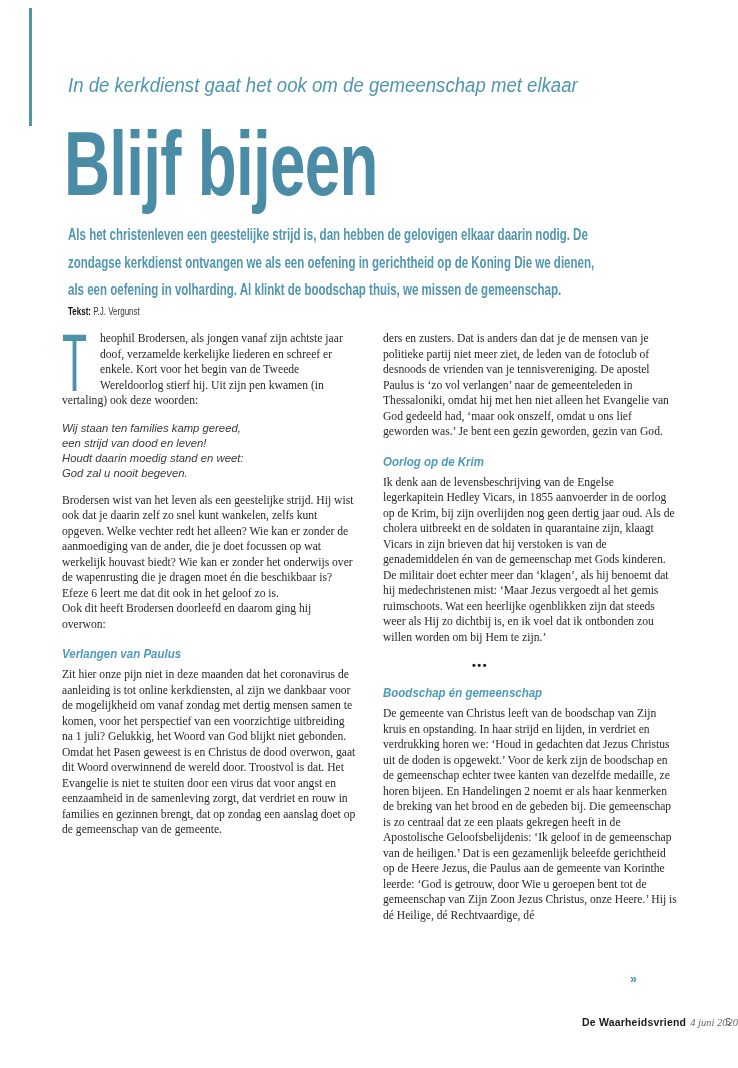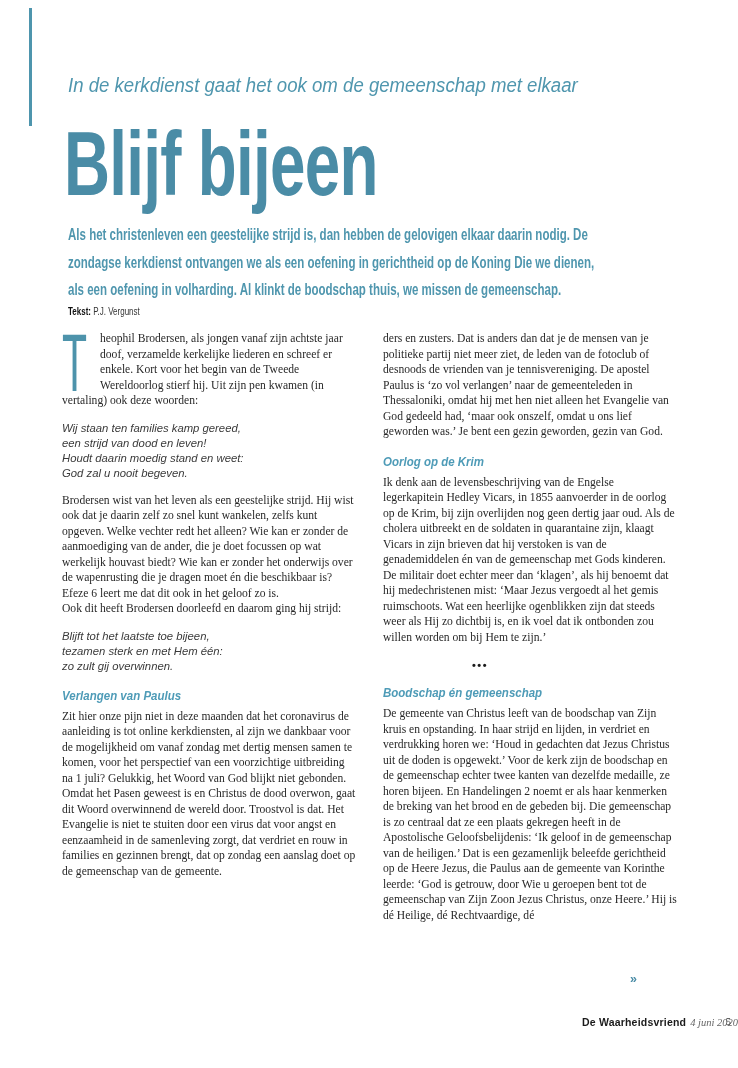--- a/index.html
+++ b/index.html
@@ -110,24 +110,21 @@
       <p>
         <span class="dropcap-box">
             <span>T</span>
           </span><span>heophil Brodersen, als jongen vanaf zijn achtste jaar doof, verzamelde kerkelijke liederen en schreef er enkele. Kort voor het begin van de Tweede Wereldoorlog stierf hij. Uit zijn pen kwamen (in vertaling) ook deze woorden:</span>
       </p>
       <p class="poem">Wij staan ten families kamp gereed,
 een strijd van dood en leven!
 Houdt daarin moedig stand en weet:
 God zal u nooit begeven.</p>
       <p>Brodersen wist van het leven als een geestelijke strijd. Hij wist ook dat je daarin zelf zo snel kunt wankelen, zelfs kunt opgeven. Welke vechter redt het alleen? Wie kan er zonder de aanmoediging van de ander, die je doet focussen op wat werkelijk houvast biedt? Wie kan er zonder het onderwijs over de wapenrusting die je dragen moet én die beschikbaar is? Efeze 6 leert me dat dit ook in het geloof zo is.</p>
-      <p>Ook dit heeft Brodersen doorleefd en daarom ging hij strijd:</p>
-      <p class="poem">Blijft tot het laatste toe bijeen,
-tezamen sterk en met Hem één:
-zo zult gij overwinnen.</p>
+      <p>Ook dit heeft Brodersen doorleefd en daarom ging hij overwon:</p>
       <div class="subhead">Verlangen van Paulus</div>
       <p>Zit hier onze pijn niet in deze maanden dat het coronavirus de aanleiding is tot online kerkdiensten, al zijn we dankbaar voor de mogelijkheid om vanaf zondag met dertig mensen samen te komen, voor het perspectief van een voorzichtige uitbreiding na 1 juli? Gelukkig, het Woord van God blijkt niet gebonden. Omdat het Pasen geweest is en Christus de dood overwon, gaat dit Woord overwinnend de wereld door. Troostvol is dat. Het Evangelie is niet te stuiten door een virus dat voor angst en eenzaamheid in de samenleving zorgt, dat verdriet en rouw in families en gezinnen brengt, dat op zondag een aanslag doet op de gemeenschap van de gemeente.</p>
     </div>
 
     <div class="col">
       <p>ders en zusters. Dat is anders dan dat je de mensen van je politieke partij niet meer ziet, de leden van de fotoclub of desnoods de vrienden van je tennisvereniging. De apostel Paulus is ‘zo vol verlangen’ naar de gemeenteleden in Thessaloniki, omdat hij met hen niet alleen het Evangelie van God gedeeld had, ‘maar ook onszelf, omdat u ons lief geworden was.’ Je bent een gezin geworden, gezin van God.</p>
       <div class="subhead">Oorlog op de Krim</div>
       <p>Ik denk aan de levensbeschrijving van de Engelse legerkapitein Hedley Vicars, in 1855 aanvoerder in de oorlog op de Krim, bij zijn overlijden nog geen dertig jaar oud. Als de cholera uitbreekt en de soldaten in quarantaine zijn, klaagt Vicars in zijn brieven dat hij verstoken is van de genademiddelen én van de gemeenschap met Gods kinderen. De militair doet echter meer dan ‘klagen’, als hij benoemt dat hij medechristenen mist: ‘Maar Jezus vergoedt al het gemis ruimschoots. Wat een heerlijke ogenblikken zijn dat steeds weer als Hij zo dichtbij is, en ik voel dat ik ontbonden zou willen worden om bij Hem te zijn.’</p>
       <div class="dots-divider">•••</div>
       <div class="subhead">Boodschap én gemeenschap</div>

